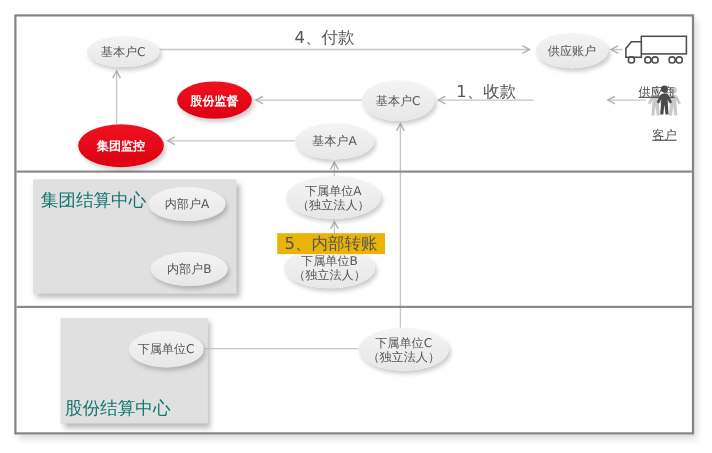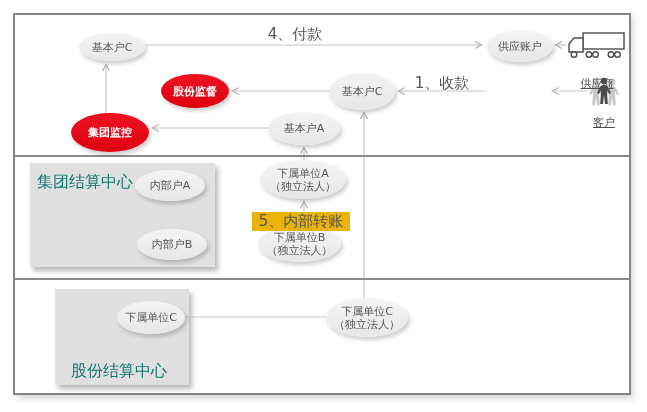--- a/index.html
+++ b/index.html
@@ -38,21 +38,21 @@
 <body>
 
 <div class="frame">
 
   <div class="divider" style="top:140px"></div>
   <div class="divider" style="top:263px"></div>
 
   <div class="gbox" style="left:15px;top:148px;width:185px;height:104px"></div>
   <div class="box-label" style="left:22px;top:157px">集团结算中心</div>
   <div class="gbox" style="left:40px;top:274px;width:134px;height:96px"></div>
-  <div class="box-label" style="left:56px;top:346px">股份结算中心</div>
+  <div class="box-label" style="left:44px;top:346px">股份结算中心</div>
 
   <svg class="wires" width="614" height="378">
     <defs>
       <marker id="arrow" markerWidth="9" markerHeight="9" refX="7" refY="4.5" orient="auto" markerUnits="userSpaceOnUse">
         <path d="M1,1 L7.5,4.5 L1,8" fill="none" stroke="#b2b2b2" stroke-width="1.3"></path>
       </marker>
     </defs>
     <g stroke="#c6c6c6" stroke-width="1.2" fill="none">
       <line x1="130" y1="30" x2="466" y2="30" marker-end="url(#arrow)"></line>
       <line x1="551" y1="30" x2="541" y2="30" marker-end="url(#arrow)"></line>

